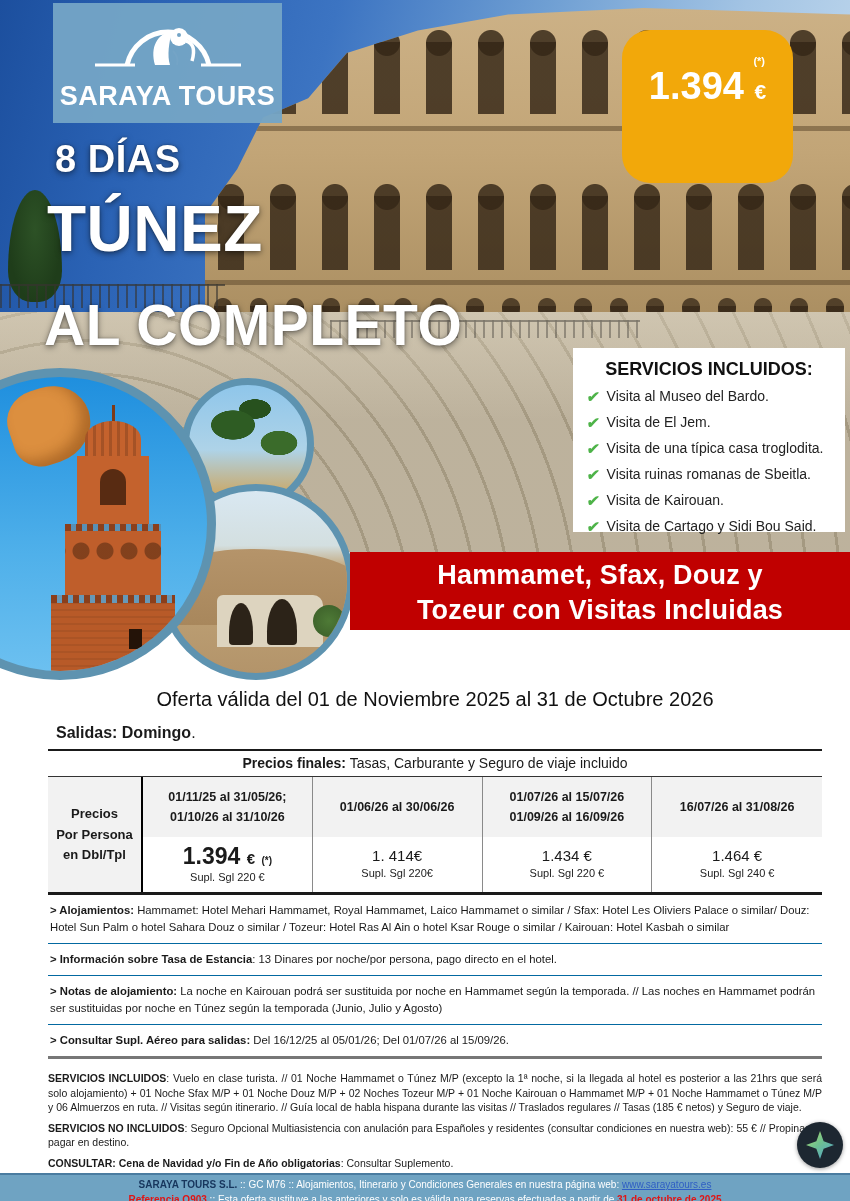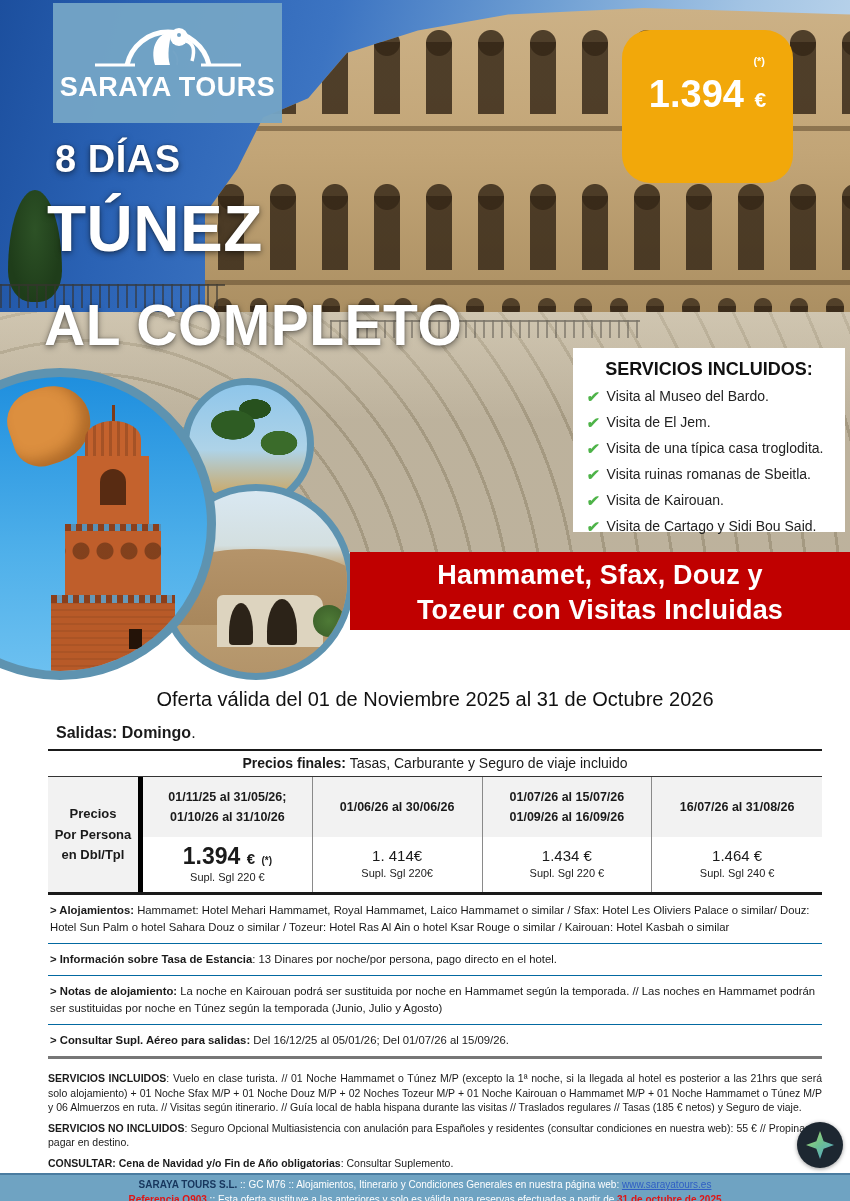--- a/index.html
+++ b/index.html
@@ -67,31 +67,31 @@
   .fence.f1 { left:0; top:284px; width:225px; }
   .fence.f2 { left:330px; top:320px; width:310px; height:18px; opacity:.55; }
 
   .logo-box {
     position:absolute; left:53px; top:3px; width:229px; height:120px;
     background:rgba(116,164,198,.96); z-index:6;
     display:flex; flex-direction:column; align-items:center; justify-content:flex-start;
     padding-top:10px;
   }
   .logo-brand {
-    color:#fff; font-weight:bold; font-size:27px; letter-spacing:.5px; margin-top:1px;
+    color:#fff; font-weight:bold; font-size:27px; letter-spacing:.5px; margin-top:10px;
     font-family:"Liberation Sans", sans-serif;
   }
   .promo-badge {
     position:absolute; left:622px; top:30px; width:171px; height:153px;
     background:var(--promo_yellow, #F2A80A); border-radius:28px; z-index:6;
     color:#fff; text-align:center; padding-top:13px;
   }
   .promo-word { font-size:30px; font-weight:bold; letter-spacing:.5px; }
   .promo-ast { font-size:11px; font-weight:bold; text-align:right; padding-right:28px; margin-top:12px; }
-  .promo-price { font-size:38px; font-weight:bold; line-height:1; margin-top:8px; }
+  .promo-price { font-size:38px; font-weight:bold; line-height:1; margin-top:0; }
   .promo-cur { font-size:21px; font-weight:bold; }
 
   .hero-days, .hero-title1, .hero-title2 {
     position:absolute; color:#fff; font-weight:bold; z-index:5;
     text-shadow:0 2px 6px rgba(0,0,0,.5), 0 0 2px rgba(0,0,0,.35);
     letter-spacing:.5px; white-space:nowrap;
   }
   .hero-days  { left:55px; top:138px; font-size:38px; }
   .hero-title1{ left:47px; top:192px; font-size:64px; }
   .hero-title2{ left:44px; top:292px; font-size:57px; }
@@ -163,21 +163,21 @@
   .lower { position:relative; margin:630px 0 0 48px; width:774px; padding-top:58px; z-index:2; }
   .validity { text-align:center; font-weight:normal; font-size:20px; color:#111; }
   .salidas { margin:13px 0 0 8px; font-size:16px; }
   .salidas .b { font-weight:bold; }
 
   .price-table { margin-top:7px; border-top:2px solid #1a1a1a; border-bottom:3px solid #1a1a1a; }
   .pt-header { text-align:center; font-size:14px; padding:4px 0 5px; border-bottom:1.5px solid #333; }
   .pt-header .b { font-weight:bold; }
   .pt-grid { display:grid; grid-template-columns:95px 1fr 1fr 1fr 1fr; }
   .pt-label {
-    grid-row:1 / span 2; background:#f2f2f2; border-right:5px solid #000000;
+    grid-row:1 / span 2; background:#f2f2f2; border-right:2px solid #000000;
     display:flex; flex-direction:column; align-items:center; justify-content:center;
     text-align:center; font-weight:bold; font-size:13px; line-height:1.55; padding:6px 4px;
   }
   .pt-date {
     background:#f2f2f2; border-right:1px solid #8a8a8a; min-height:60px;
     display:flex; flex-direction:column; justify-content:center; text-align:center;
     font-weight:bold; font-size:12.5px; line-height:1.6; padding:6px 4px;
   }
   .pt-price {
     background:#fff; border-right:1px solid #8a8a8a; min-height:54px;

